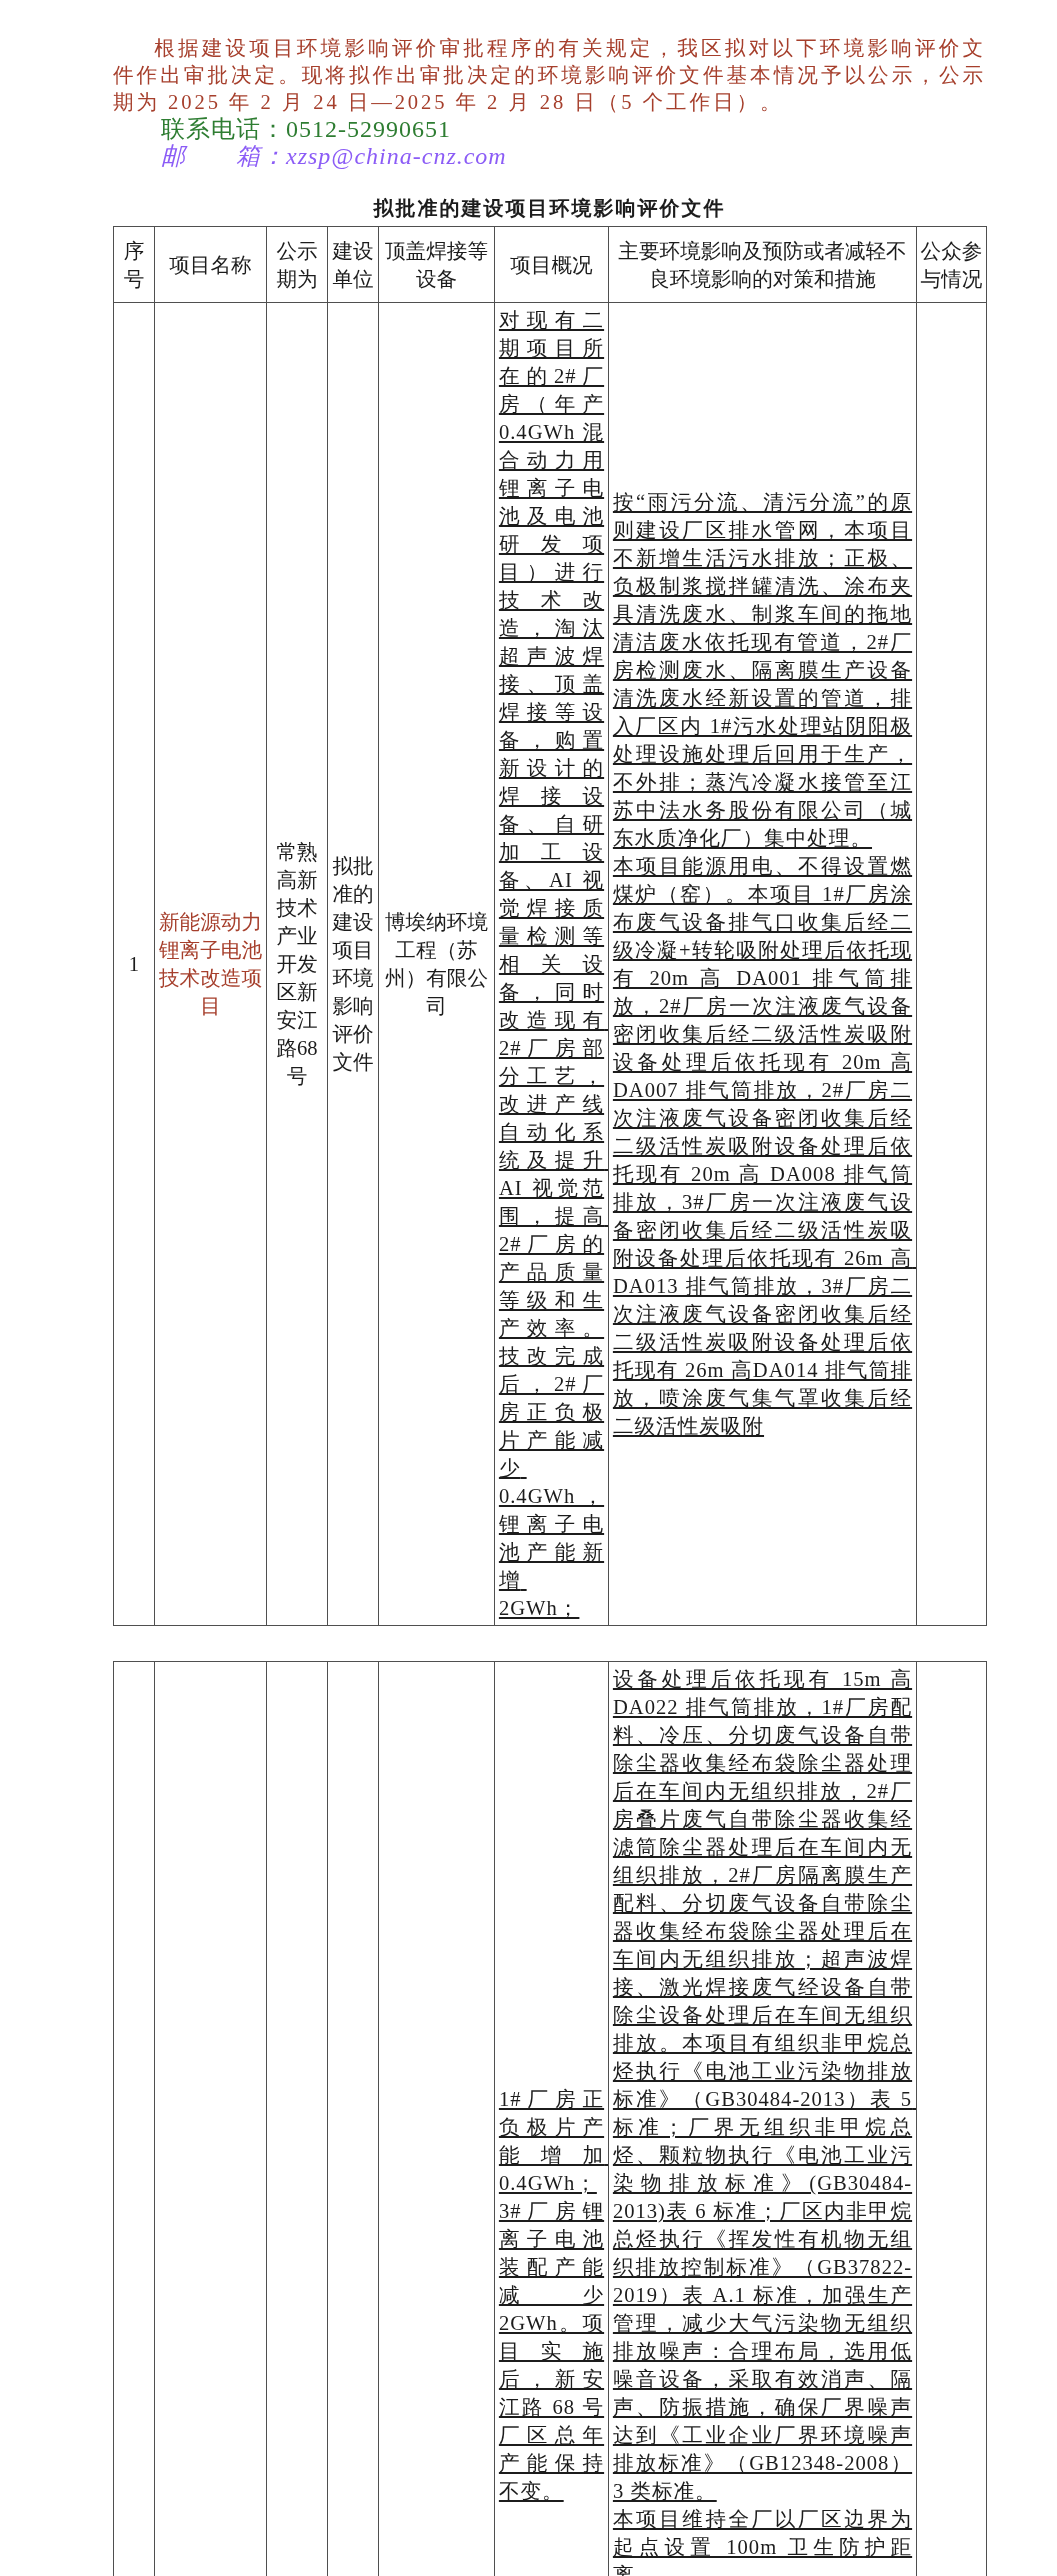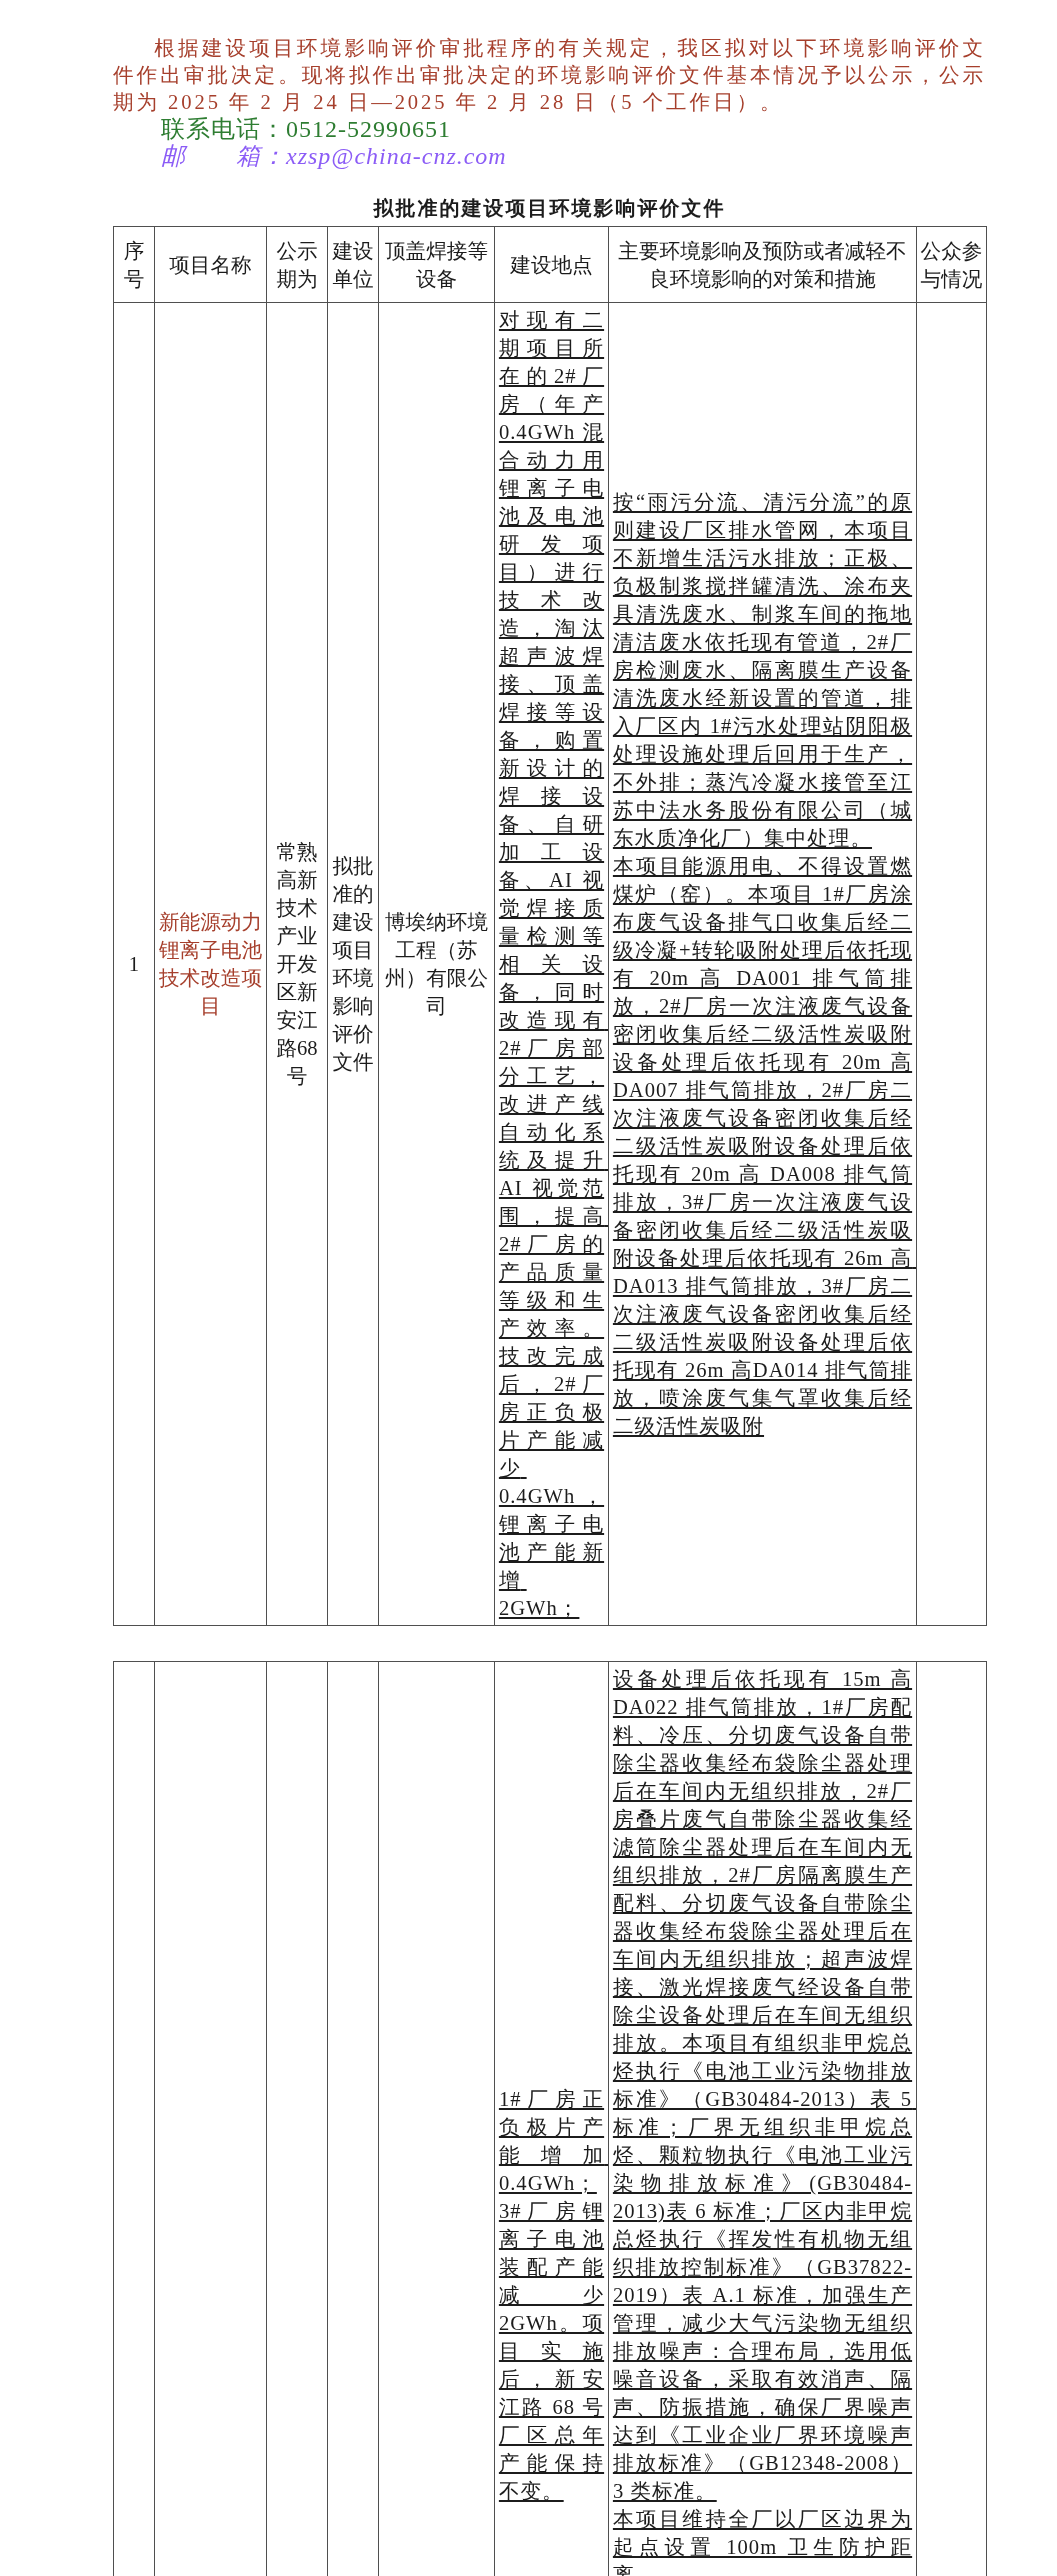--- a/index.html
+++ b/index.html
@@ -73,21 +73,21 @@
         <col style="width:308px">
         <col style="width:70px">
     </colgroup>
     <thead>
       <tr class="header-row">
         <th>序号</th>
         <th>项目名称</th>
         <th>公示期为</th>
         <th>建设单位</th>
         <th>顶盖焊接等设备</th>
-        <th>建设地点</th>
+        <th>项目概况</th>
         <th>主要环境影响及预防或者减轻不良环境影响的对策和措施</th>
         <th>公众参与情况</th>
       </tr>
     </thead>
     <tbody>
       <tr class="row-main">
         <td class="c">1</td>
         <td class="c red">新能源动力锂离子电池技术改造项目</td>
         <td class="c">常熟高新技术产业开发区新安江路68号</td>
         <td class="c">拟批准的建设项目环境影响评价文件</td>

